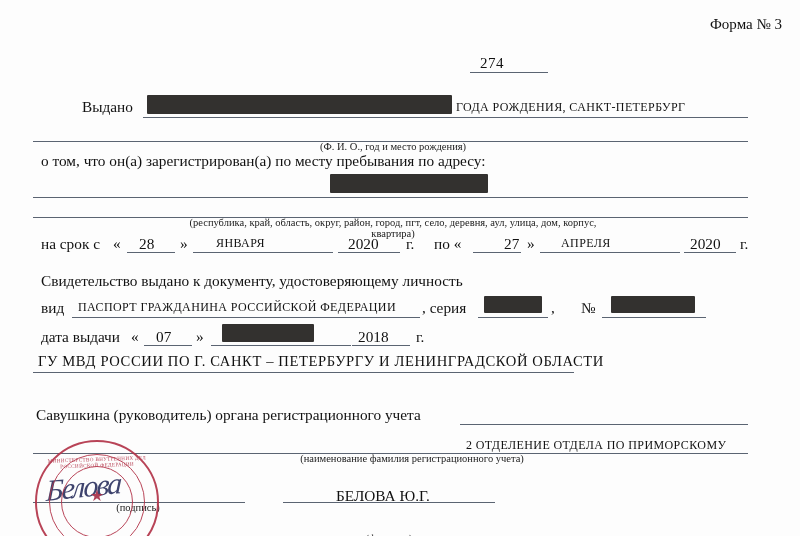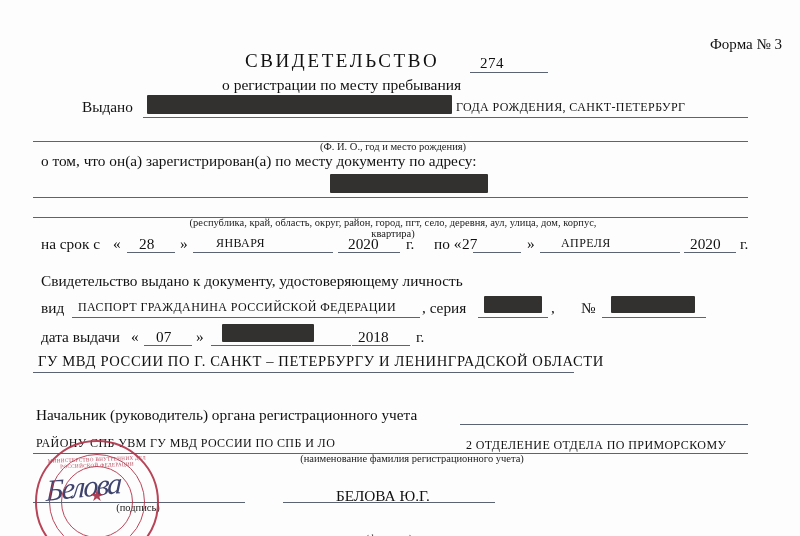--- a/index.html
+++ b/index.html
@@ -42,21 +42,21 @@
     position: absolute;
     white-space: nowrap;
     font-family: "Liberation Serif", serif;
     color: #111111;
   }
 
   
   .form-no {
     font-size: 15px;
     right: 18px;
-    top: 36px;
+    top: 16px;
   }
   .title-main {
     font-size: 19px;
     letter-spacing: 2.6px;
     font-weight: 400;
   }
   .title-sub {
     font-size: 15.5px;
   }
   .num-274 {
@@ -133,53 +133,51 @@
     letter-spacing: -2px;
   }
 </style>
 </head>
 <body>
 
 <div class="page">
 
   <div class="txt form-no">Форма № 3</div>
 
-  <div class="txt title-main" style="left:245px; top:50px;">СВИДЕТЕЛЬСТВО</div>
   <div class="txt num-274" style="left:480px; top:55px;">274</div>
   <div class="line" style="left:470px; top:72px; width:78px;"></div>
-  <div class="txt title-sub" style="left:222px; top:76px;">о регистрации по месту пребывания</div>
 
   <div class="txt body-15" style="left:82px; top:98px;">Выдано</div>
   <div class="redact" style="left:147px; top:95px; width:305px; height:19px;"></div>
   <div class="txt caps-14" style="left:456px; top:100px;">ГОДА РОЖДЕНИЯ, САНКТ-ПЕТЕРБУРГ</div>
   <div class="line" style="left:143px; top:117px; width:605px;"></div>
 
   <div class="line" style="left:33px; top:141px; width:715px;"></div>
   <div class="caption" style="left:248px; top:141px; width:290px;">(Ф. И. О., год и место рождения)</div>
 
-  <div class="txt body-15" style="left:41px; top:152px;">о том, что он(а) зарегистрирован(а) по месту документу по адресу:</div>
+  <div class="txt body-15" style="left:41px; top:152px;">о том, что он(а) зарегистрирован(а) по месту пребывания по адресу:</div>
 
   <div class="redact" style="left:330px; top:174px; width:158px; height:19px;"></div>
   <div class="line" style="left:33px; top:197px; width:715px;"></div>
 
   <div class="line" style="left:33px; top:217px; width:715px;"></div>
   <div class="caption" style="left:178px; top:217px; width:430px;">(республика, край, область, округ, район, город, пгт, село, деревня, аул, улица, дом, корпус, квартира)</div>
 
   <div class="txt body-15" style="left:41px; top:235px;">на срок с</div>
   <div class="txt body-15" style="left:113px; top:235px;">«</div>
   <div class="txt body-15" style="left:139px; top:235px;">28</div>
   <div class="line" style="left:127px; top:252px; width:48px;"></div>
   <div class="txt body-15" style="left:180px; top:235px;">»</div>
   <div class="txt caps-14" style="left:216px; top:236px;">ЯНВАРЯ</div>
   <div class="line" style="left:193px; top:252px; width:140px;"></div>
   <div class="txt body-15" style="left:348px; top:235px;">2020</div>
   <div class="line" style="left:338px; top:252px; width:62px;"></div>
   <div class="txt body-15" style="left:406px; top:235px;">г.</div>
   <div class="txt body-15" style="left:434px; top:235px;">по «</div>
-  <div class="txt body-15" style="left:462px; top:235px;">27</div>
+  <div class="txt body-15" style="left:504px; top:235px;">27</div>
   <div class="line" style="left:473px; top:252px; width:48px;"></div>
   <div class="txt body-15" style="left:527px; top:235px;">»</div>
   <div class="txt caps-14" style="left:561px; top:236px;">АПРЕЛЯ</div>
   <div class="line" style="left:540px; top:252px; width:140px;"></div>
   <div class="txt body-15" style="left:690px; top:235px;">2020</div>
   <div class="line" style="left:684px; top:252px; width:52px;"></div>
   <div class="txt body-15" style="left:740px; top:235px;">г.</div>
 
   <div class="txt body-15" style="left:41px; top:272px;">Свидетельство выдано к документу, удостоверяющему личность</div>
 
@@ -201,25 +199,24 @@
   <div class="txt body-15" style="left:196px; top:328px;">»</div>
   <div class="redact" style="left:222px; top:324px; width:92px; height:18px;"></div>
   <div class="line" style="left:211px; top:345px; width:140px;"></div>
   <div class="txt body-15" style="left:358px; top:328px;">2018</div>
   <div class="line" style="left:352px; top:345px; width:58px;"></div>
   <div class="txt body-15" style="left:416px; top:328px;">г.</div>
 
   <div class="txt caps-15" style="left:38px; top:353px;">ГУ  МВД  РОССИИ  ПО  Г. САНКТ – ПЕТЕРБУРГУ  И  ЛЕНИНГРАДСКОЙ ОБЛАСТИ</div>
   <div class="line" style="left:33px; top:372px; width:541px;"></div>
 
-  <div class="txt body-15" style="left:36px; top:406px;">Начальник (руководитель) органа регистрационного учета</div>
+  <div class="txt body-15" style="left:36px; top:406px;">Савушкина (руководитель) органа регистрационного учета</div>
   <div class="txt caps-14" style="left:466px; top:430px;margin-top:8px;">2 ОТДЕЛЕНИЕ ОТДЕЛА  ПО ПРИМОРСКОМУ</div>
   <div class="line" style="left:460px; top:424px; width:288px;"></div>
 
-  <div class="txt caps-14" style="left:36px; top:436px;">РАЙОНУ СПБ УВМ  ГУ  МВД  РОССИИ  ПО  СПБ  И  ЛО</div>
   <div class="line" style="left:33px; top:453px; width:715px;"></div>
   <div class="caption" style="left:282px; top:453px; width:260px;">(наименование фамилия регистрационного учета)</div>
 
   <div class="signature">Белова</div>
   <div class="line" style="left:33px; top:502px; width:212px;"></div>
   <div class="caption" style="left:93px; top:502px; width:90px;">(подпись)</div>
 
   <div class="txt body-15" style="left:336px; top:487px;">БЕЛОВА Ю.Г.</div>
   <div class="line" style="left:283px; top:502px; width:212px;"></div>
   <div class="caption" style="left:344px; top:502px; width:90px;margin-top:31px;">(фамилия)</div>

